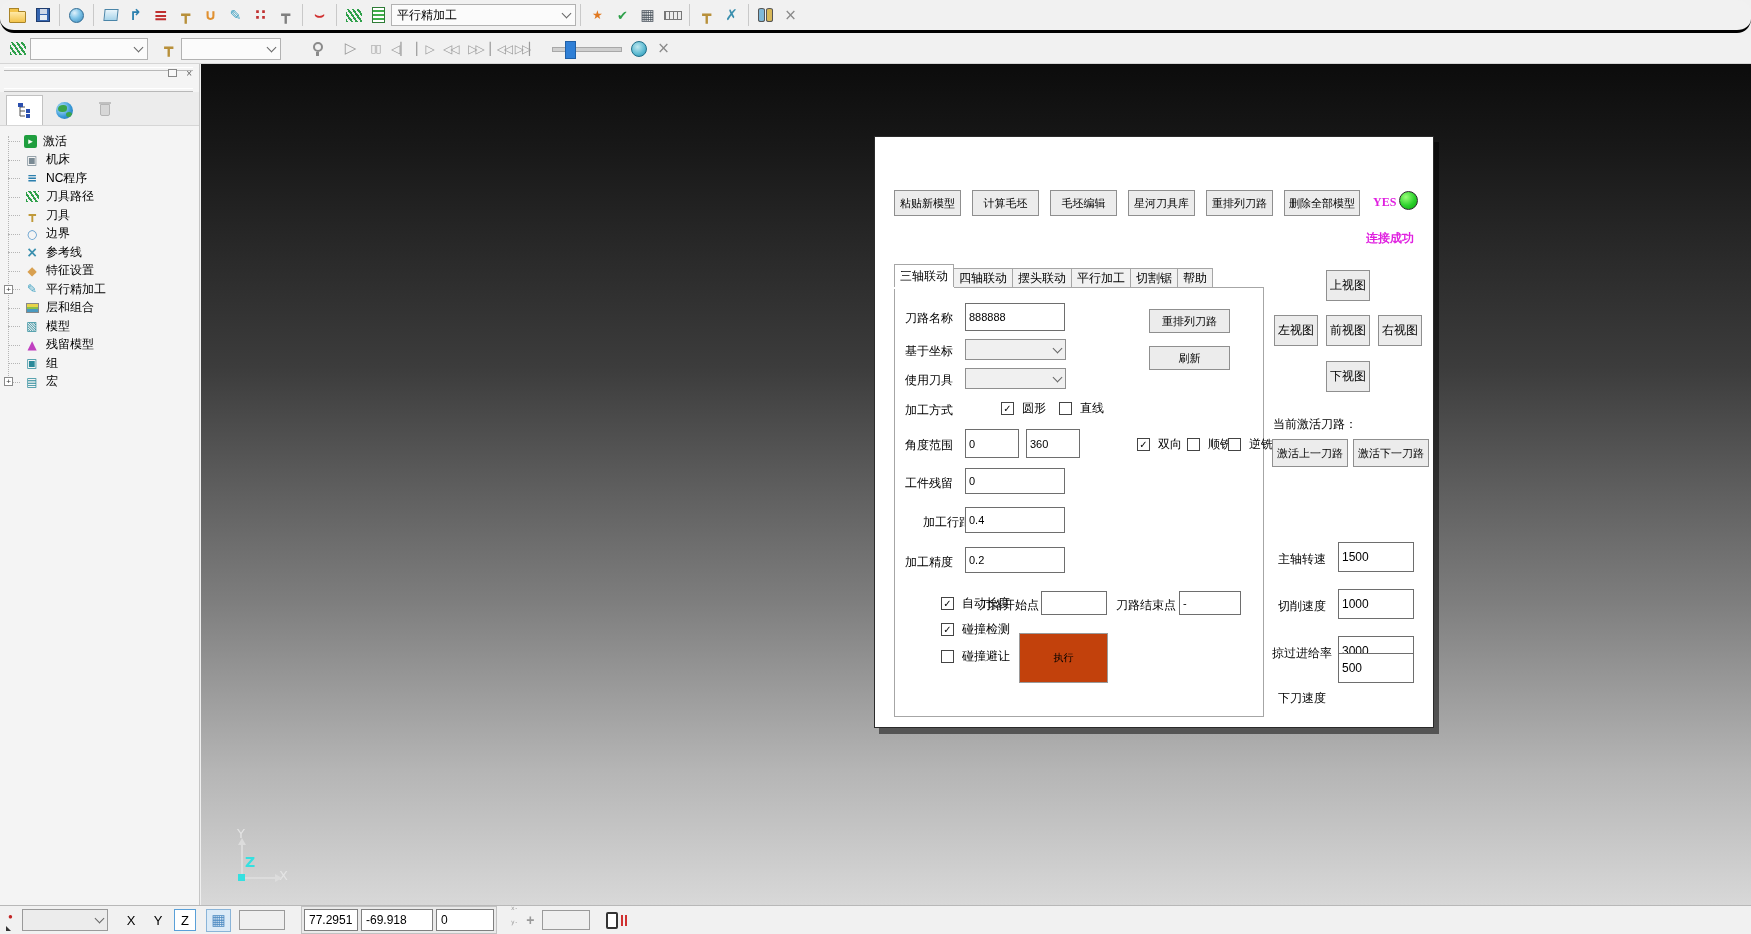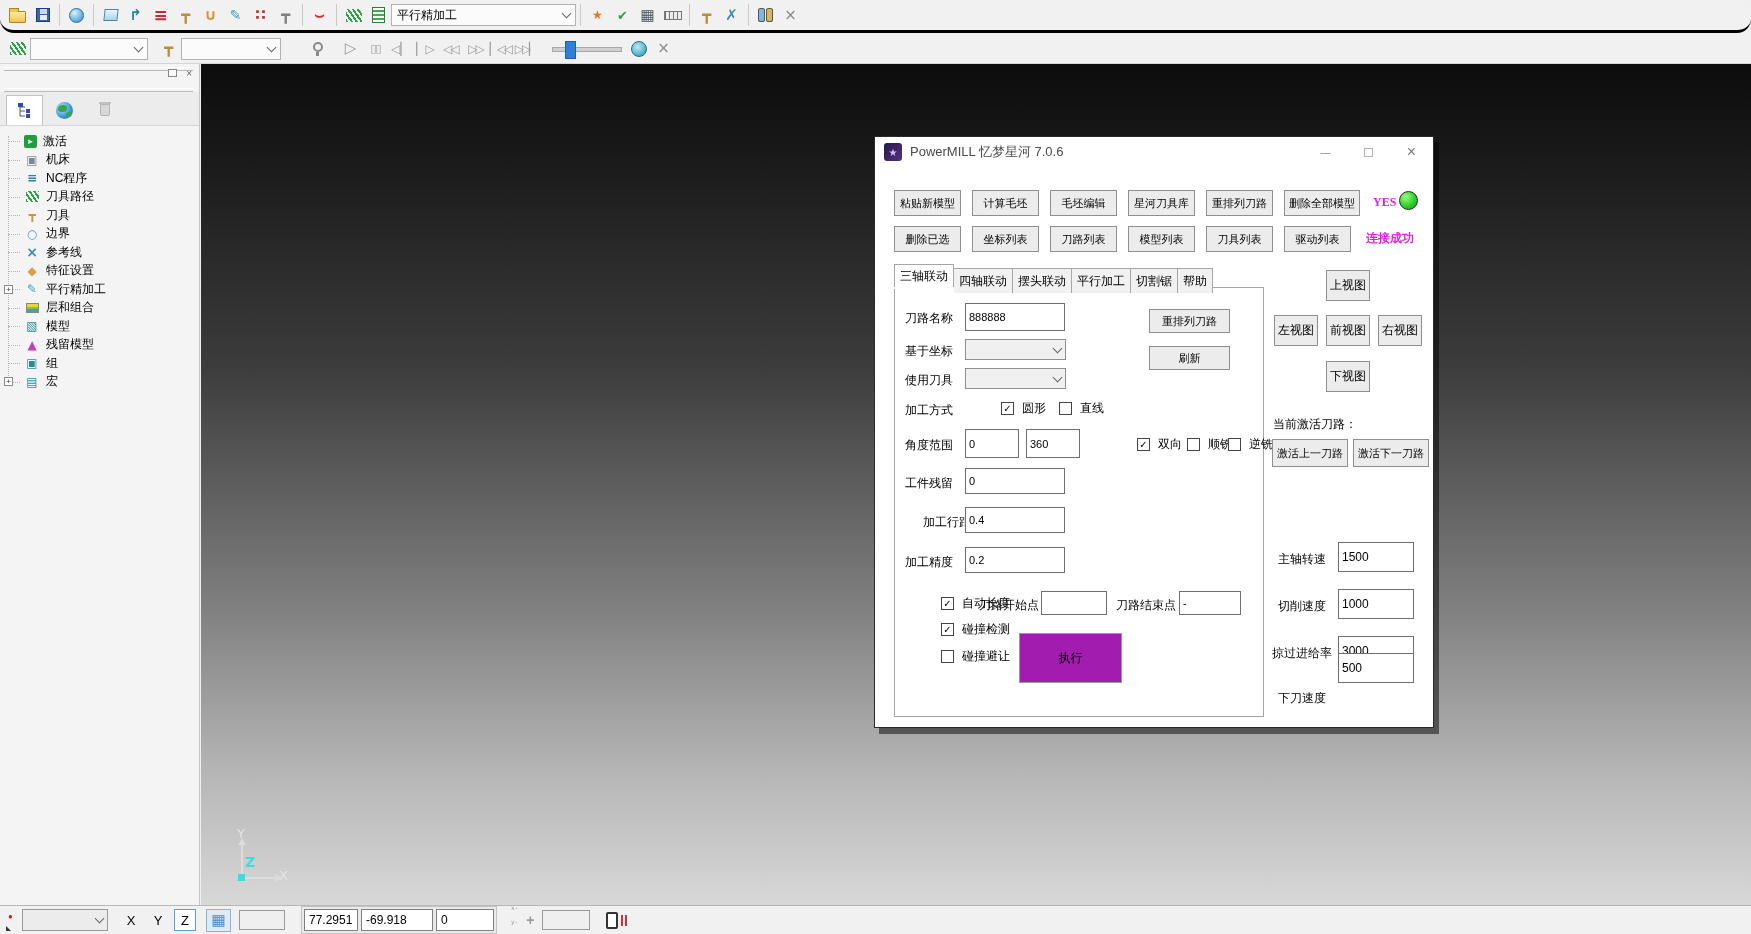--- a/index.html
+++ b/index.html
@@ -142,37 +142,37 @@
   .btn { background:#ececec; border:1px solid #8f8f8f; display:inline-flex; align-items:center;
          justify-content:center; white-space:nowrap; }
   .drow { position:absolute; left:19px; display:flex; gap:11px; }
   .drow .btn { height:26px; min-width:67px; padding:0 4px; font-size:11px; }
   .ytext { position:absolute; left:498px; top:58px; color:#e020e0; font-weight:bold; font-size:12px;
            font-family:"Liberation Serif",serif; }
   .gcirc { position:absolute; left:524px; top:54px; width:19px; height:19px; border-radius:50%;
            background:radial-gradient(circle at 35% 30%,#9aff7a,#2ad02a 55%,#0fa00f); border:1px solid #2a2a2a; }
   .ctext { position:absolute; left:491px; top:93px; color:#e020e0; font-size:12px; font-weight:bold; }
   .dtabs { position:absolute; left:19px; top:131px; display:flex; z-index:3; }
-  .dtab { height:25px; padding:0 5px; display:flex; align-items:center; font-size:12px;
+  .dtab { height:19px; padding:0 5px; display:flex; align-items:center; font-size:12px;
           background:#f1f1f1; border:1px solid #a6a6a6; border-left:none; border-bottom:none; }
   .dtab:first-child { border-left:1px solid #a6a6a6; }
   .dtab.active { background:#fff; height:23px; margin-top:-4px; position:relative; z-index:4;
                  box-shadow:0 2px 0 #fff; }
   .dframe { position:absolute; left:19px; top:150px; width:370px; height:430px;
             border:1px solid #a6a6a6; background:#fff; }
   .inp { position:absolute; background:#fff; border:1px solid #6e6e6e; font-size:11px; padding:0 3px;
          font-family:"Liberation Sans","DejaVu Sans",sans-serif; }
   .dcombo { position:absolute; background:#f0f0f0; border:1px solid #8f8f8f; display:flex;
             align-items:center; justify-content:flex-end; padding-right:4px; }
   .cbrow { position:absolute; display:flex; align-items:center; gap:8px; font-size:12px; white-space:nowrap;padding-left:36px; }
   .cb { width:13px; height:13px; border:1px solid #444; background:#fff; display:inline-flex;
         align-items:center; justify-content:center; font-size:10px; flex:none; }
   .cb.on::before { content:"✓"; }
-  .execbtn { position:absolute; left:124px; top:345px; width:103px; height:50px; font-size:12px;
-             background:#a21caf; border:1px solid #9a9a9a; }
+  .execbtn { position:absolute; left:124px; top:345px; width:89px; height:50px; font-size:10px;
+             background:#c2410c; border:1px solid #9a9a9a; }
   .fbtn { position:absolute; font-size:11px; }
   .vbtn { position:absolute; width:44px; height:31px; font-size:12px; }
   .sbtn { position:absolute; width:76px; height:28px; font-size:11px; }
   .setbtn { position:absolute; left:397px; top:344px; width:156px; height:42px; font-size:12px;
             background:#e6e6e6; }
   .feedlbl { position:absolute; font-size:12px; white-space:nowrap; }
   .feedinp { position:absolute; left:463px; width:76px; height:30px; font-size:12px; }
 
   
   #statusbar { position:absolute; left:0; top:905px; width:1751px; height:29px; background:#f1f1f1;
@@ -390,51 +390,32 @@
     <span class="ax-z">Z</span>
     <span class="abs ax-vline"></span>
     <span class="abs ax-hline"></span>
     <span class="abs ax-ah-up"></span>
     <span class="abs ax-ah-rt"></span>
     <span class="abs ax-org"></span>
   </div>
 </div>
 
 <div id="dialog">
-  <div class="dtitle">
-    <span class="appic"></span>
-    <span class="txt">PowerMILL 忆梦星河  7.0.6</span>
-    <span class="wbtns">
-      <span class="wbtn wmin"></span>
-      <span class="wbtn wmax">
-          <i></i>
-        </span>
-      <span class="wbtn wclose"></span>
-    </span>
-  </div>
 
   <div class="drow" style="top:53px">
     <button class="btn">粘贴新模型</button>
     <button class="btn">计算毛坯</button>
     <button class="btn">毛坯编辑</button>
     <button class="btn">星河刀具库</button>
     <button class="btn">重排列刀路</button>
     <button class="btn">删除全部模型</button>
   </div>
   <span class="ytext">YES</span>
   <span class="gcirc"></span>
 
-  <div class="drow" style="top:89px">
-    <button class="btn">删除已选</button>
-    <button class="btn">坐标列表</button>
-    <button class="btn">刀路列表</button>
-    <button class="btn">模型列表</button>
-    <button class="btn">刀具列表</button>
-    <button class="btn">驱动列表</button>
-  </div>
   <span class="ctext">连接成功</span>
 
   <div class="dtabs">
     <div class="dtab active">三轴联动</div>
     <div class="dtab">四轴联动</div>
     <div class="dtab">摆头联动</div>
     <div class="dtab">平行加工</div>
     <div class="dtab">切割锯</div>
     <div class="dtab">帮助</div>
   </div>

